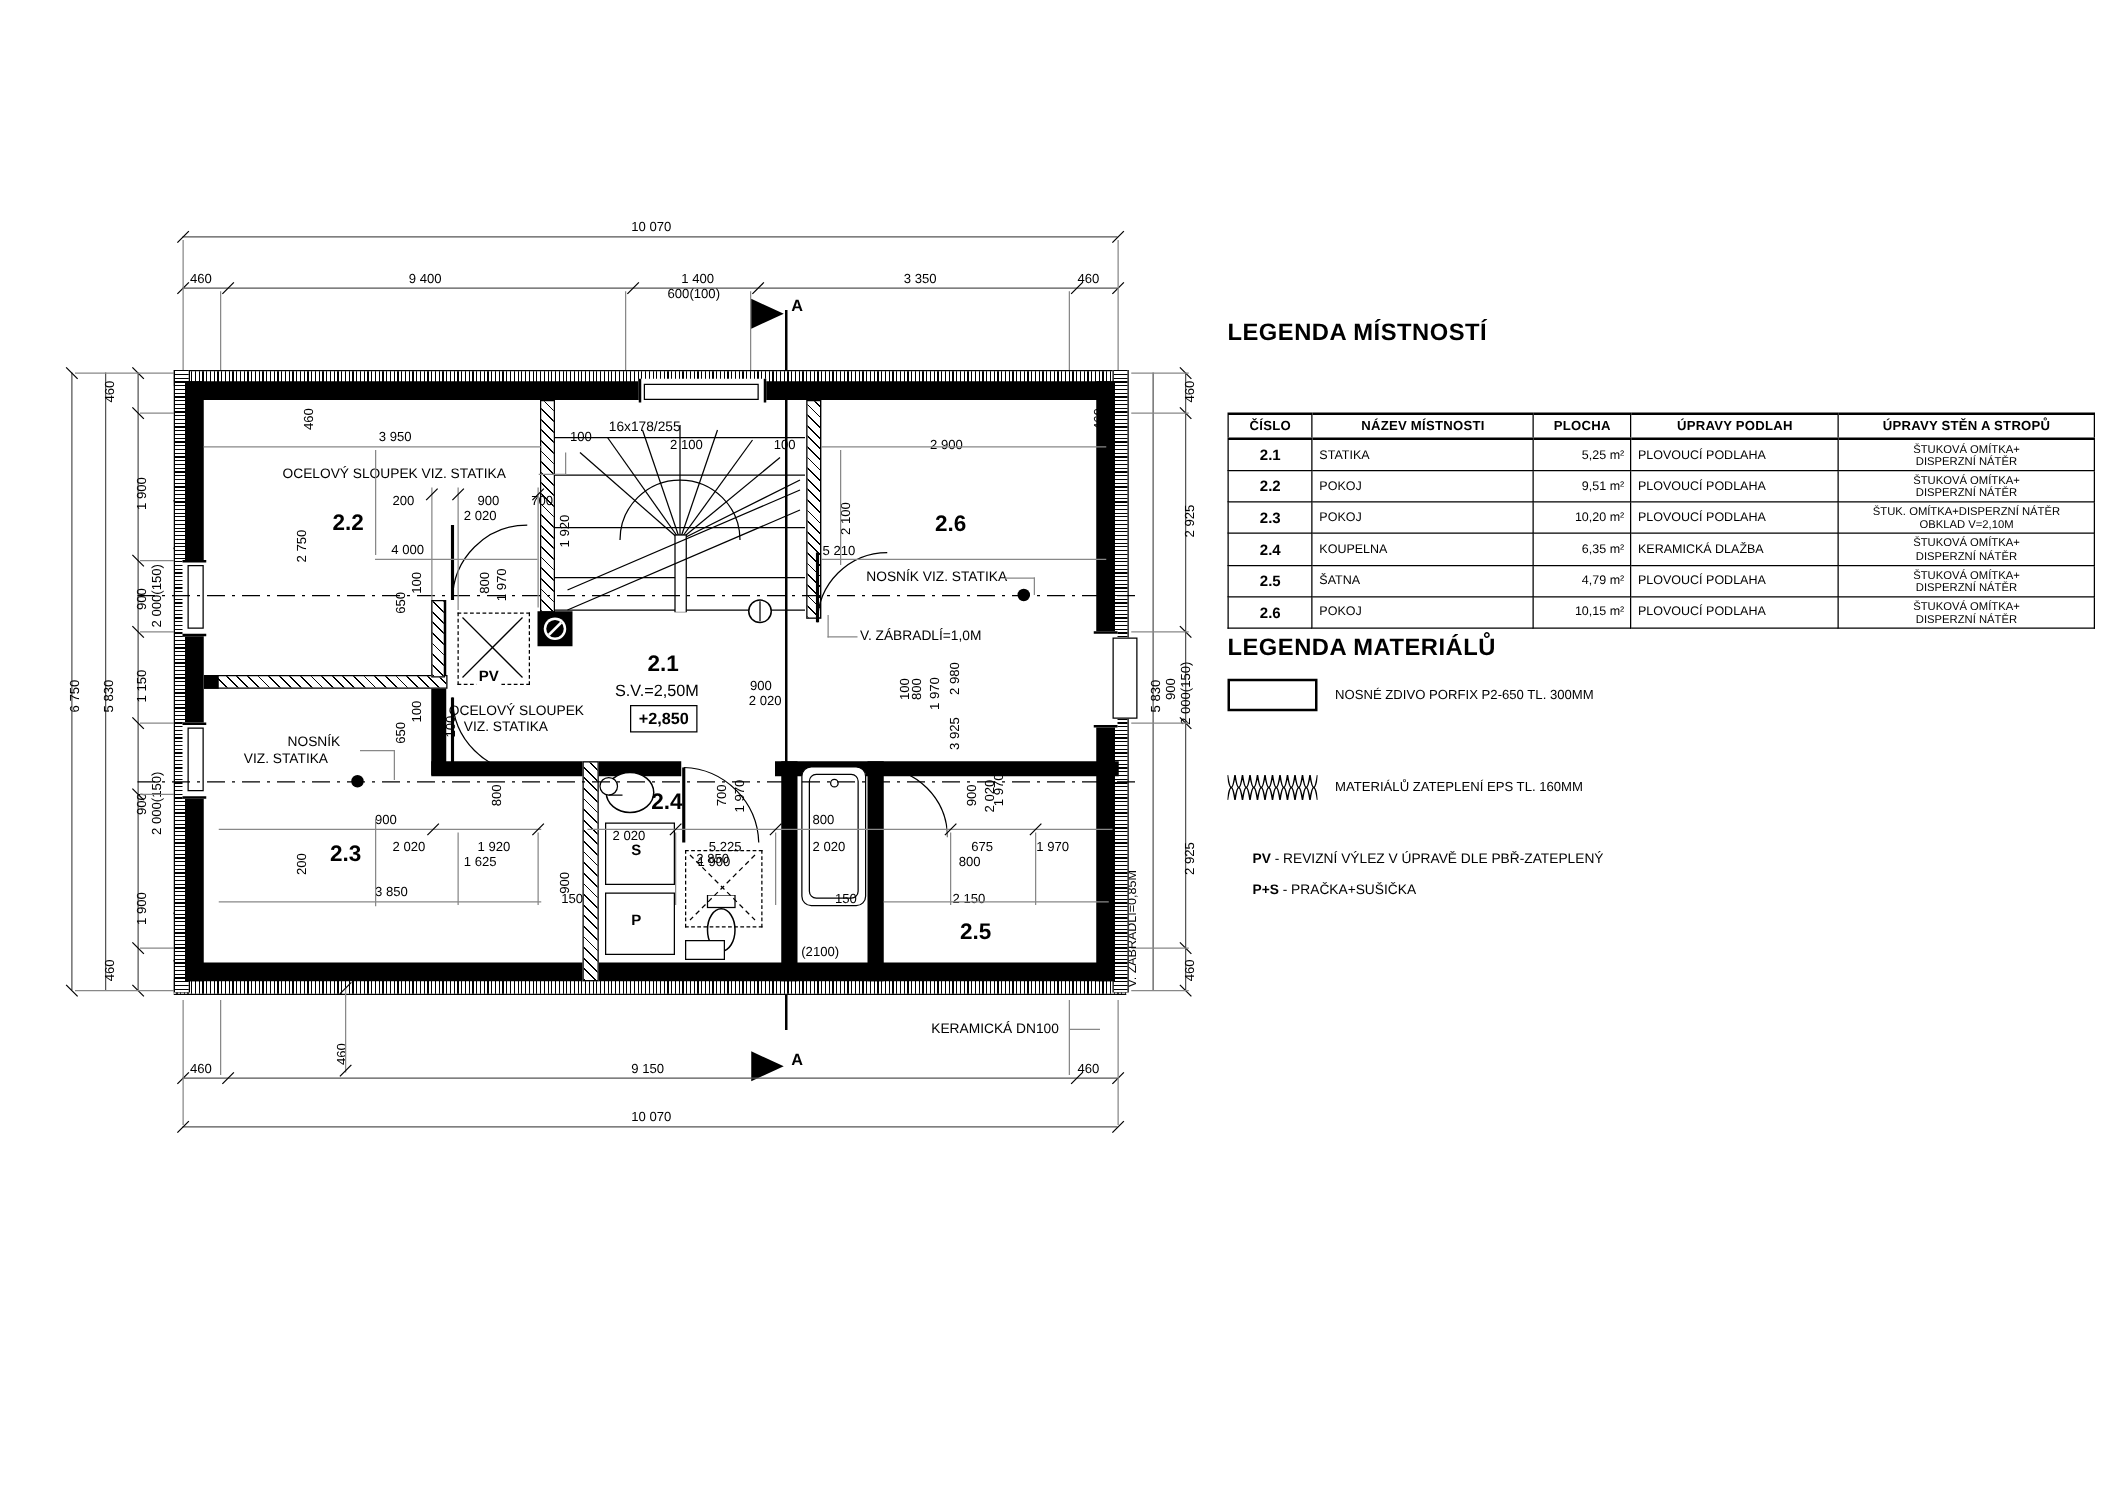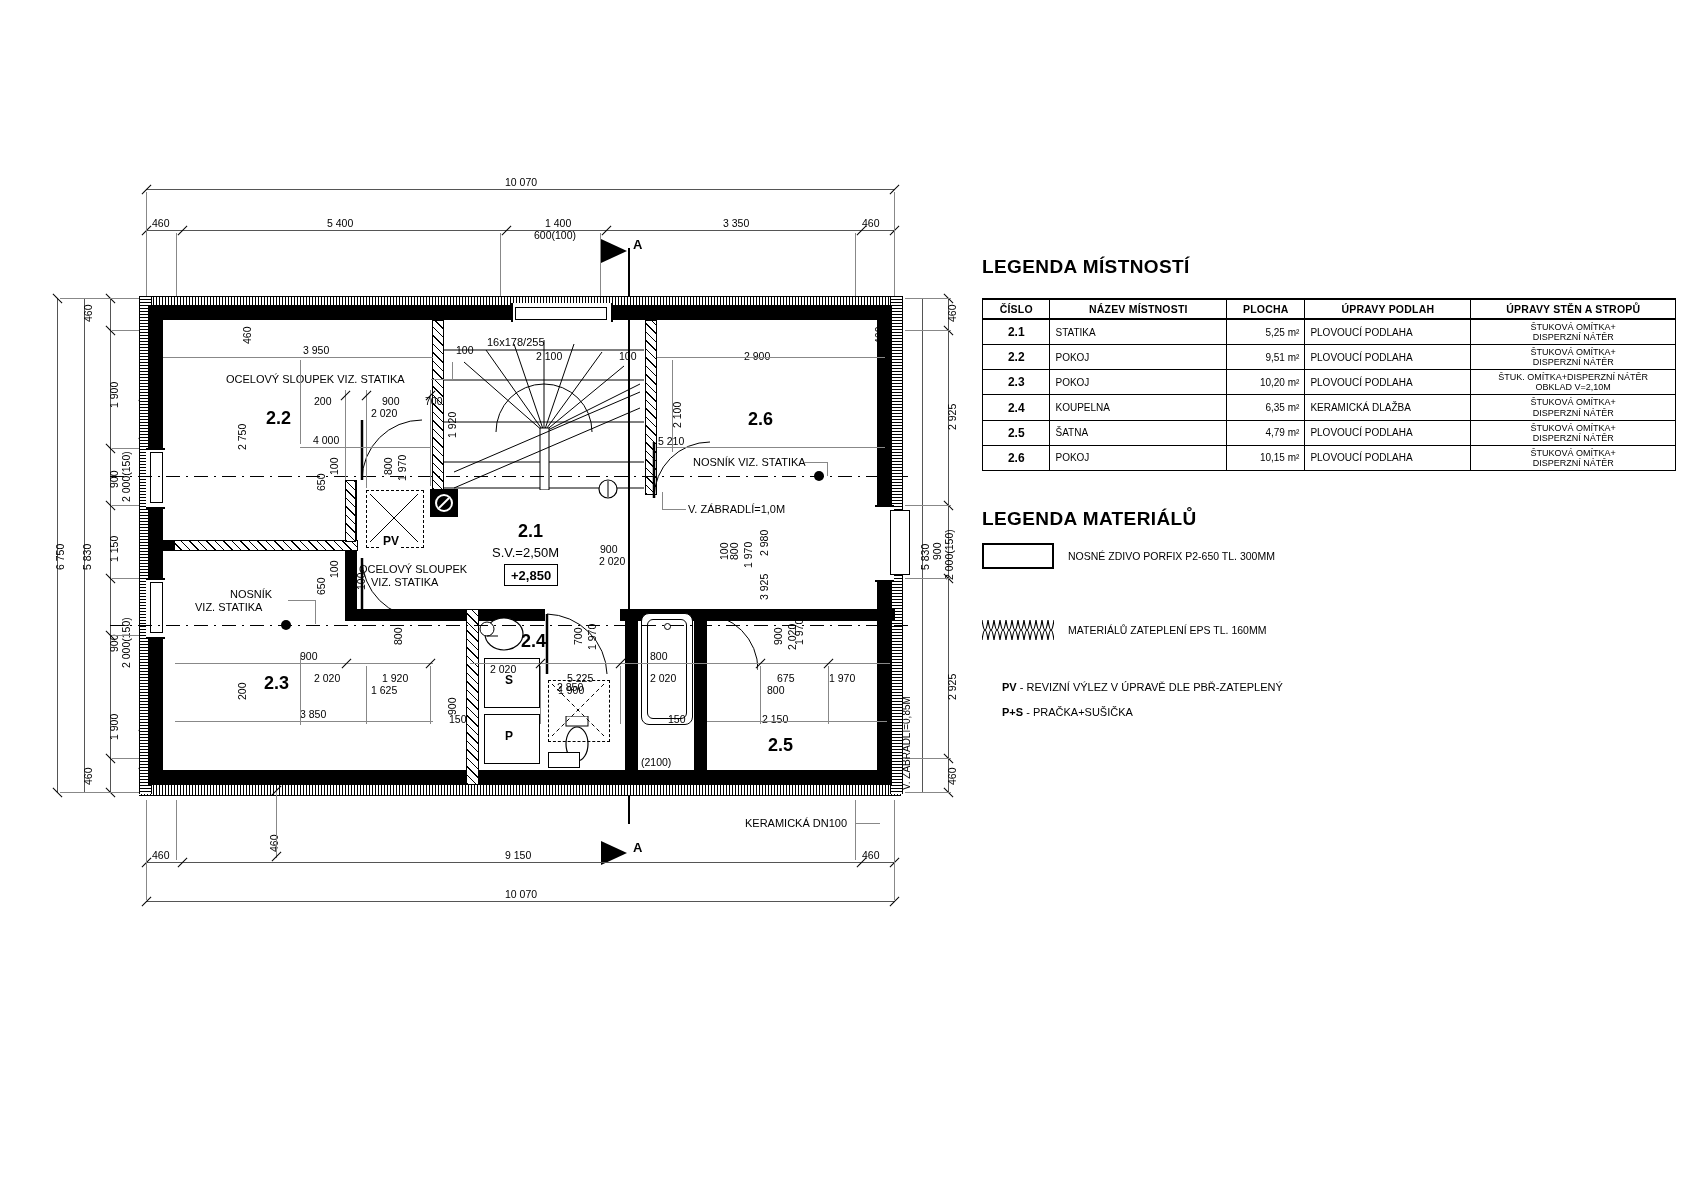--- a/index.html
+++ b/index.html
@@ -27,21 +27,21 @@
   .ins{position:absolute;}
   .tick{position:absolute;width:13px;height:0;border-top:1.4px solid #000;
         transform-origin:50% 50%;transform:rotate(-45deg);}
   .tickv{position:absolute;width:13px;height:0;border-top:1.4px solid #000;
         transform-origin:50% 50%;transform:rotate(45deg);}
   .ctr{position:absolute;height:1px;
        background:repeating-linear-gradient(to right,#000 0 14px,transparent 14px 20px,#000 20px 22px,transparent 22px 28px);}
 
   
   .legend-title{position:absolute;font-size:19px;font-weight:bold;letter-spacing:.4px;}
-  table.rooms{position:absolute;border-collapse:collapse;font-size:10.5px;}
+  table.rooms{position:absolute;border-collapse:collapse;font-size:10.5px;margin-top:32px;}
   table.rooms th{border:1px solid #000;font-size:10.5px;font-weight:bold;padding:3px 5px;
       text-align:center;white-space:nowrap;letter-spacing:.2px;}
   table.rooms td{border:1px solid #000;padding:2px 5px;font-size:10px;white-space:nowrap;}
   table.rooms tr.head th{border-width:2px 1px;}
   table.rooms td.num{font-weight:bold;font-size:12px;text-align:center;}
   table.rooms td.nm{text-align:left;}
   table.rooms td.ar{text-align:right;}
   table.rooms td.fl{text-align:left;}
   table.rooms td.wl{text-align:center;font-size:9px;line-height:1.12;}
 
@@ -68,21 +68,21 @@
     <div class="dim" style="left:505px;top:176px;">10 070</div>
 
     <div class="hline" style="left:146px;top:230px;width:748px;"></div>
     <div class="tick" style="left:140px;top:230px;"></div>
     <div class="tick" style="left:176px;top:230px;"></div>
     <div class="tick" style="left:500px;top:230px;"></div>
     <div class="tick" style="left:600px;top:230px;"></div>
     <div class="tick" style="left:855px;top:230px;"></div>
     <div class="tick" style="left:888px;top:230px;"></div>
     <div class="dim" style="left:152px;top:217px;">460</div>
-    <div class="dim" style="left:327px;top:217px;">5 400</div>
+    <div class="dim" style="left:327px;top:217px;">9 400</div>
     <div class="dim" style="left:545px;top:217px;">1 400</div>
     <div class="dim" style="left:534px;top:229px;">600(100)</div>
     <div class="dim" style="left:723px;top:217px;">3 350</div>
     <div class="dim" style="left:862px;top:217px;">460</div>
 
     <div class="vthin" style="left:146px;top:192px;height:105px;"></div>
     <div class="vthin" style="left:176px;top:233px;height:64px;"></div>
     <div class="vthin" style="left:500px;top:233px;height:64px;"></div>
     <div class="vthin" style="left:600px;top:233px;height:64px;"></div>
     <div class="vthin" style="left:855px;top:233px;height:64px;"></div>

